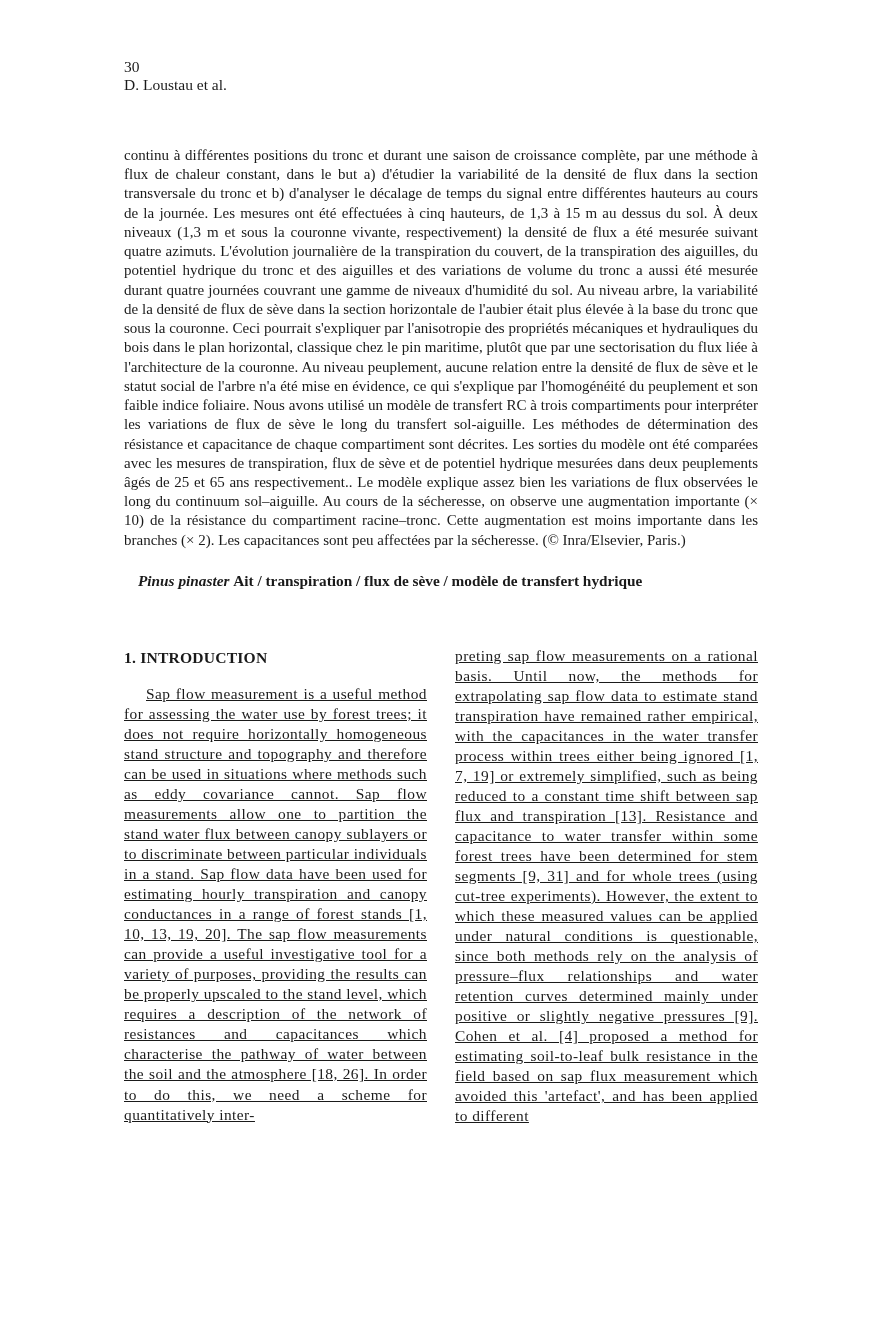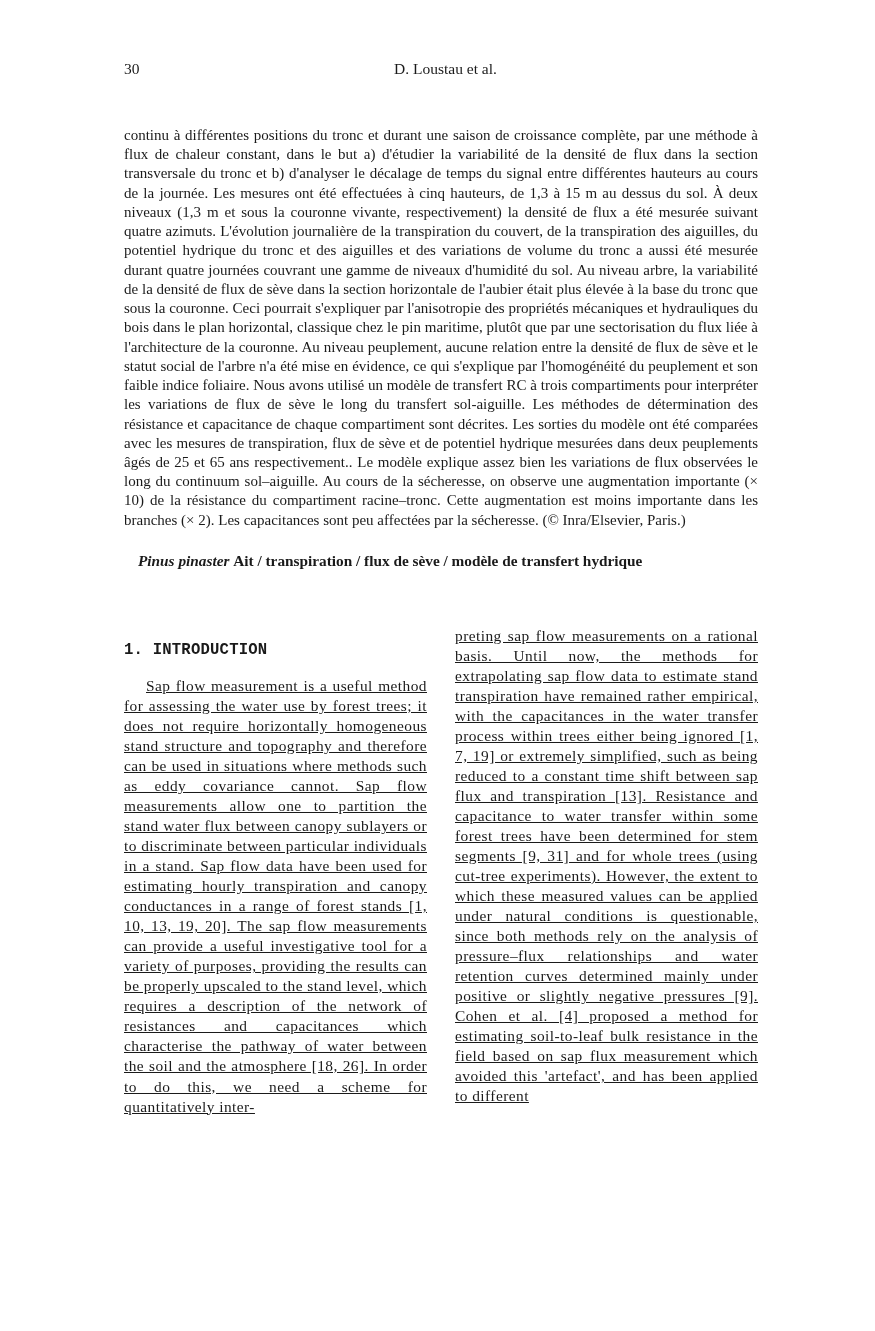--- a/index.html
+++ b/index.html
@@ -18,24 +18,25 @@
   .page {
     position: absolute;
     left: 0; top: 0;
     width: 875px;
     height: 1331px;
     box-sizing: border-box;
     padding: 58px 118px 0 124px;
   }
   .runhead {
     display: flex;
-    align-items: flex-end;
+    align-items: flex-start;
     font-size: 15.5px;
-    margin-bottom: 48px;
+    margin-bottom: 68px;
     height: 20px;
+    flex-direction: column;
   }
   .runhead .folio {
     width: 120px;
     text-align: left;
   }
   .runhead .authors {
     flex: 1;
     text-align: center;
     padding-right: 110px;
   }
@@ -71,23 +72,22 @@
   }
   .col {
     width: 303px;
     font-size: 15.4px;
     line-height: 1.30;
     text-align: justify;
   }
   h2.section-title {
     font-size: 15.6px;
     font-weight: bold;
-    margin: 14px 0 16px 0;
+    margin: 2px 0 16px 0;
     letter-spacing: 0.2px;
-    font-family: Liberation Mono, monospace;
   }
   .col p {
     margin: 0;
   }
   .col p.indent {
     text-indent: 22px;
   }
   .spaced2 {
     letter-spacing: 0.45px;
     text-decoration: underline;

